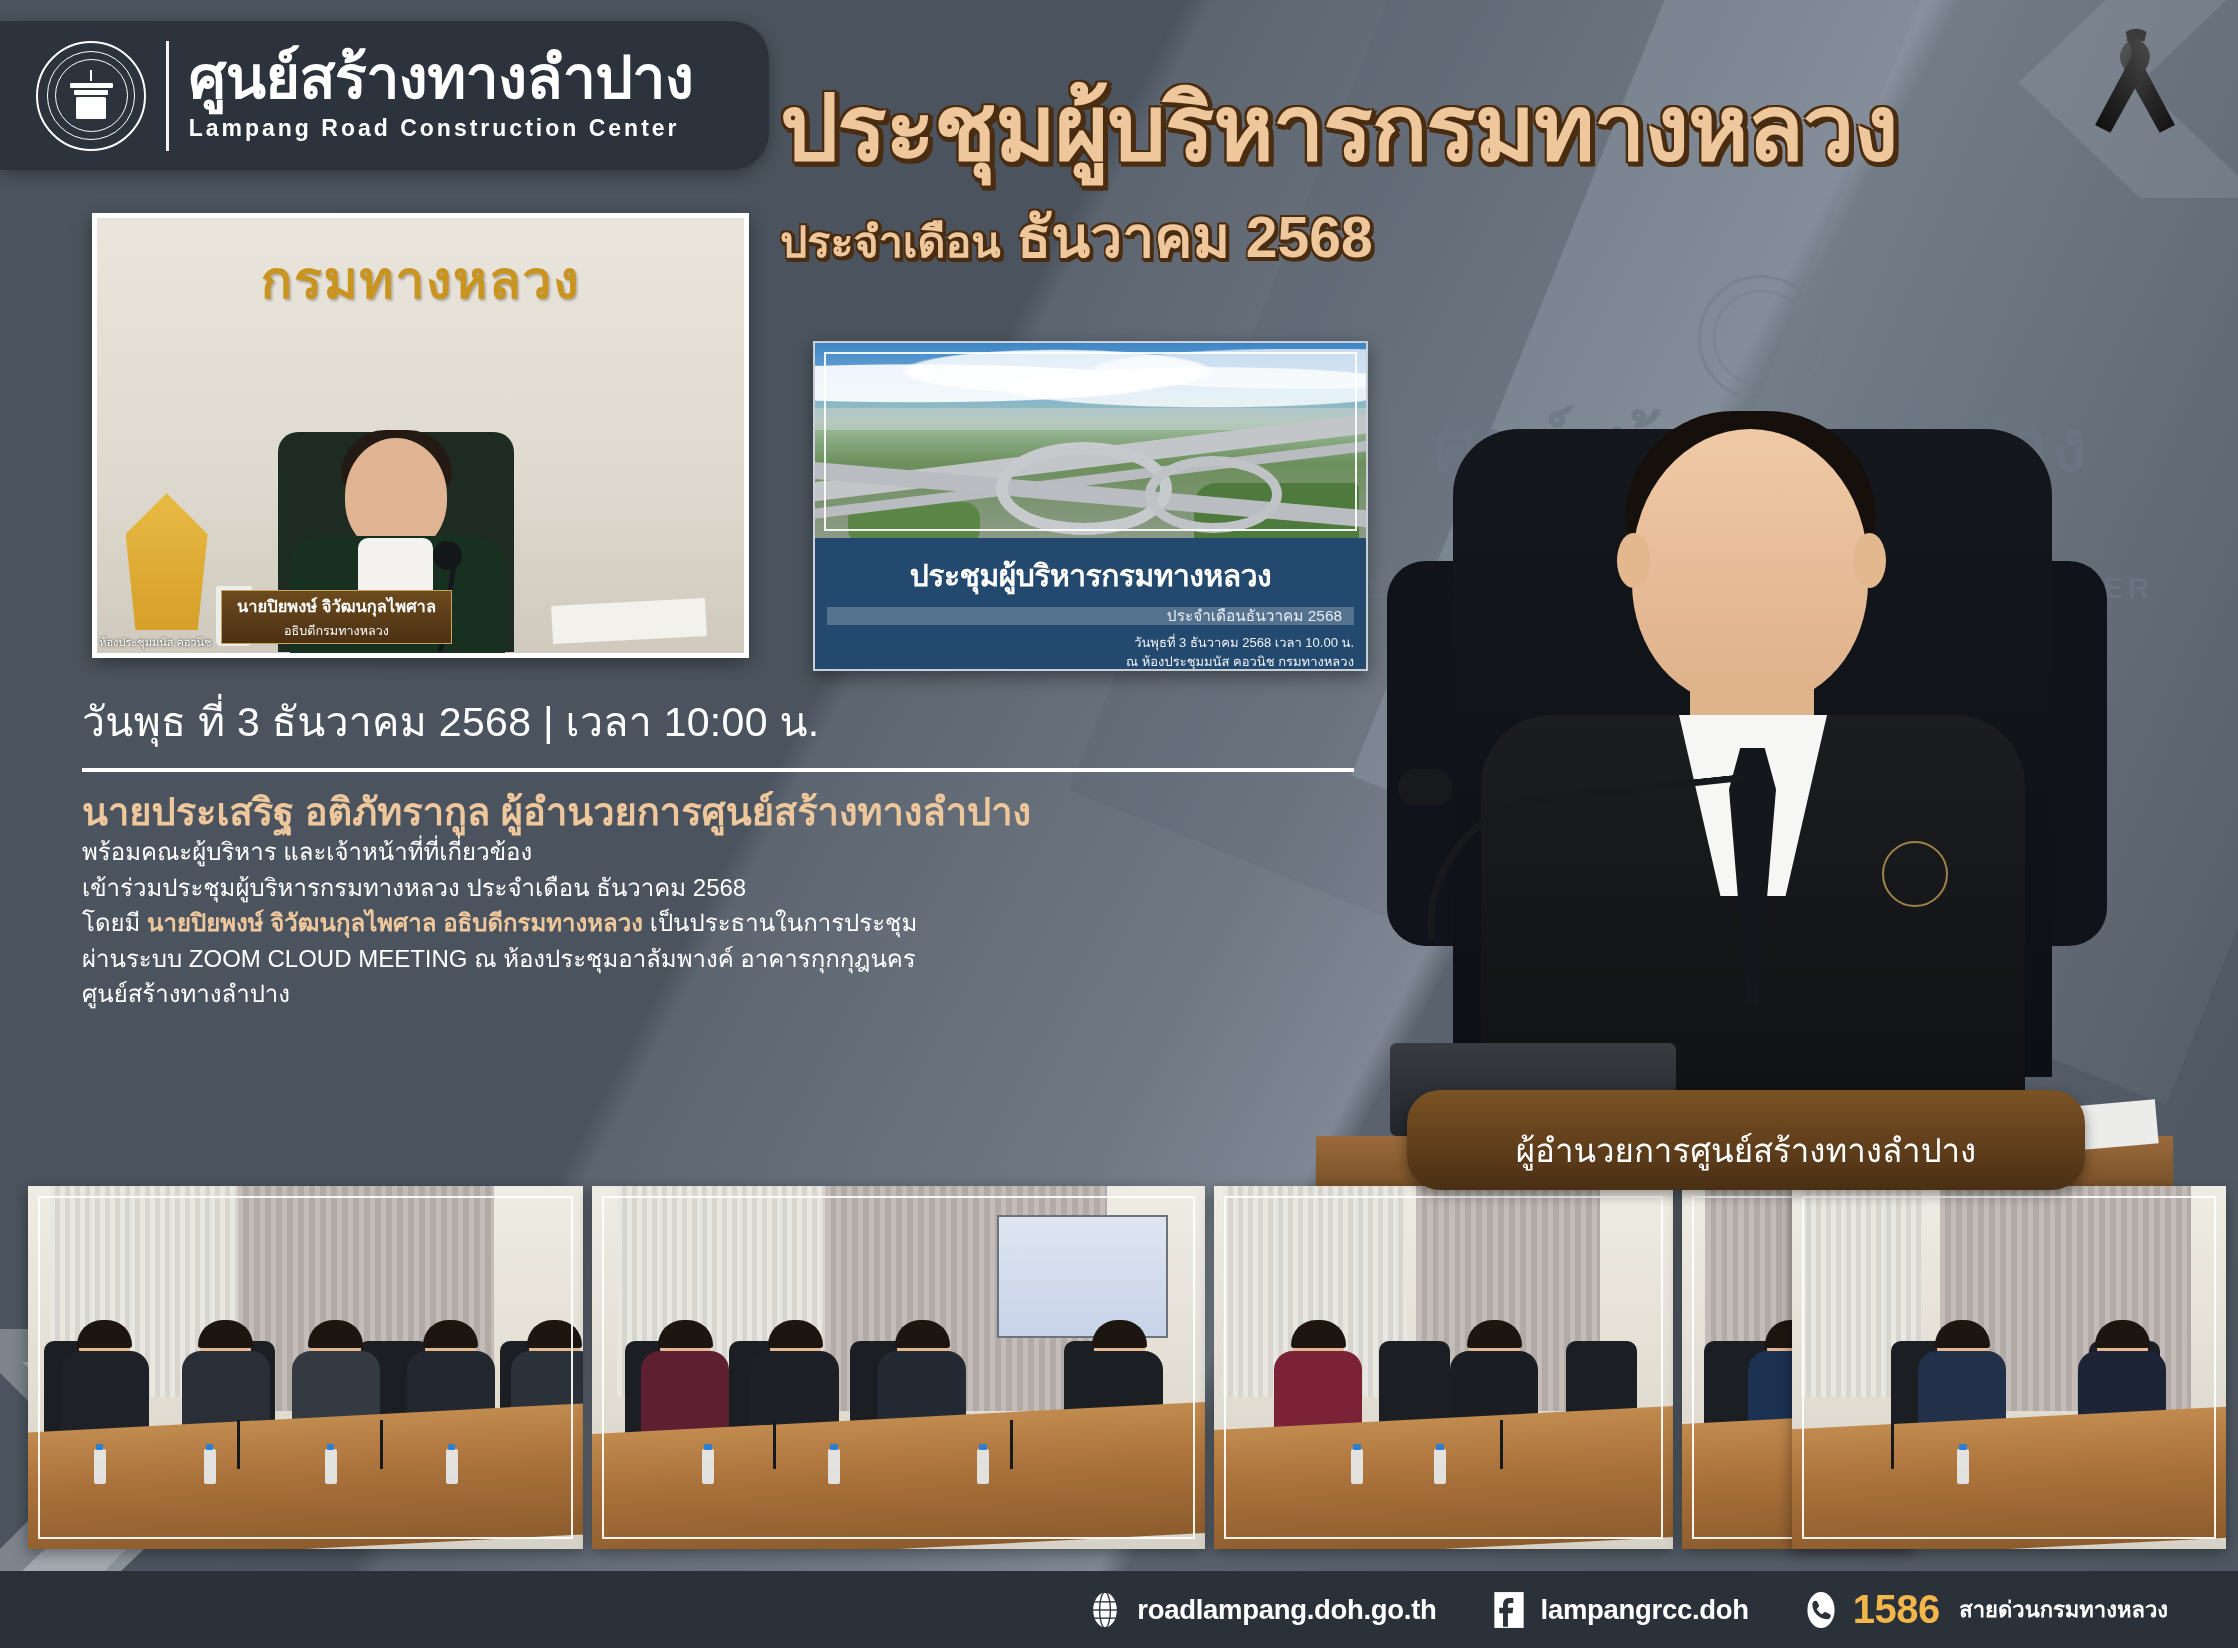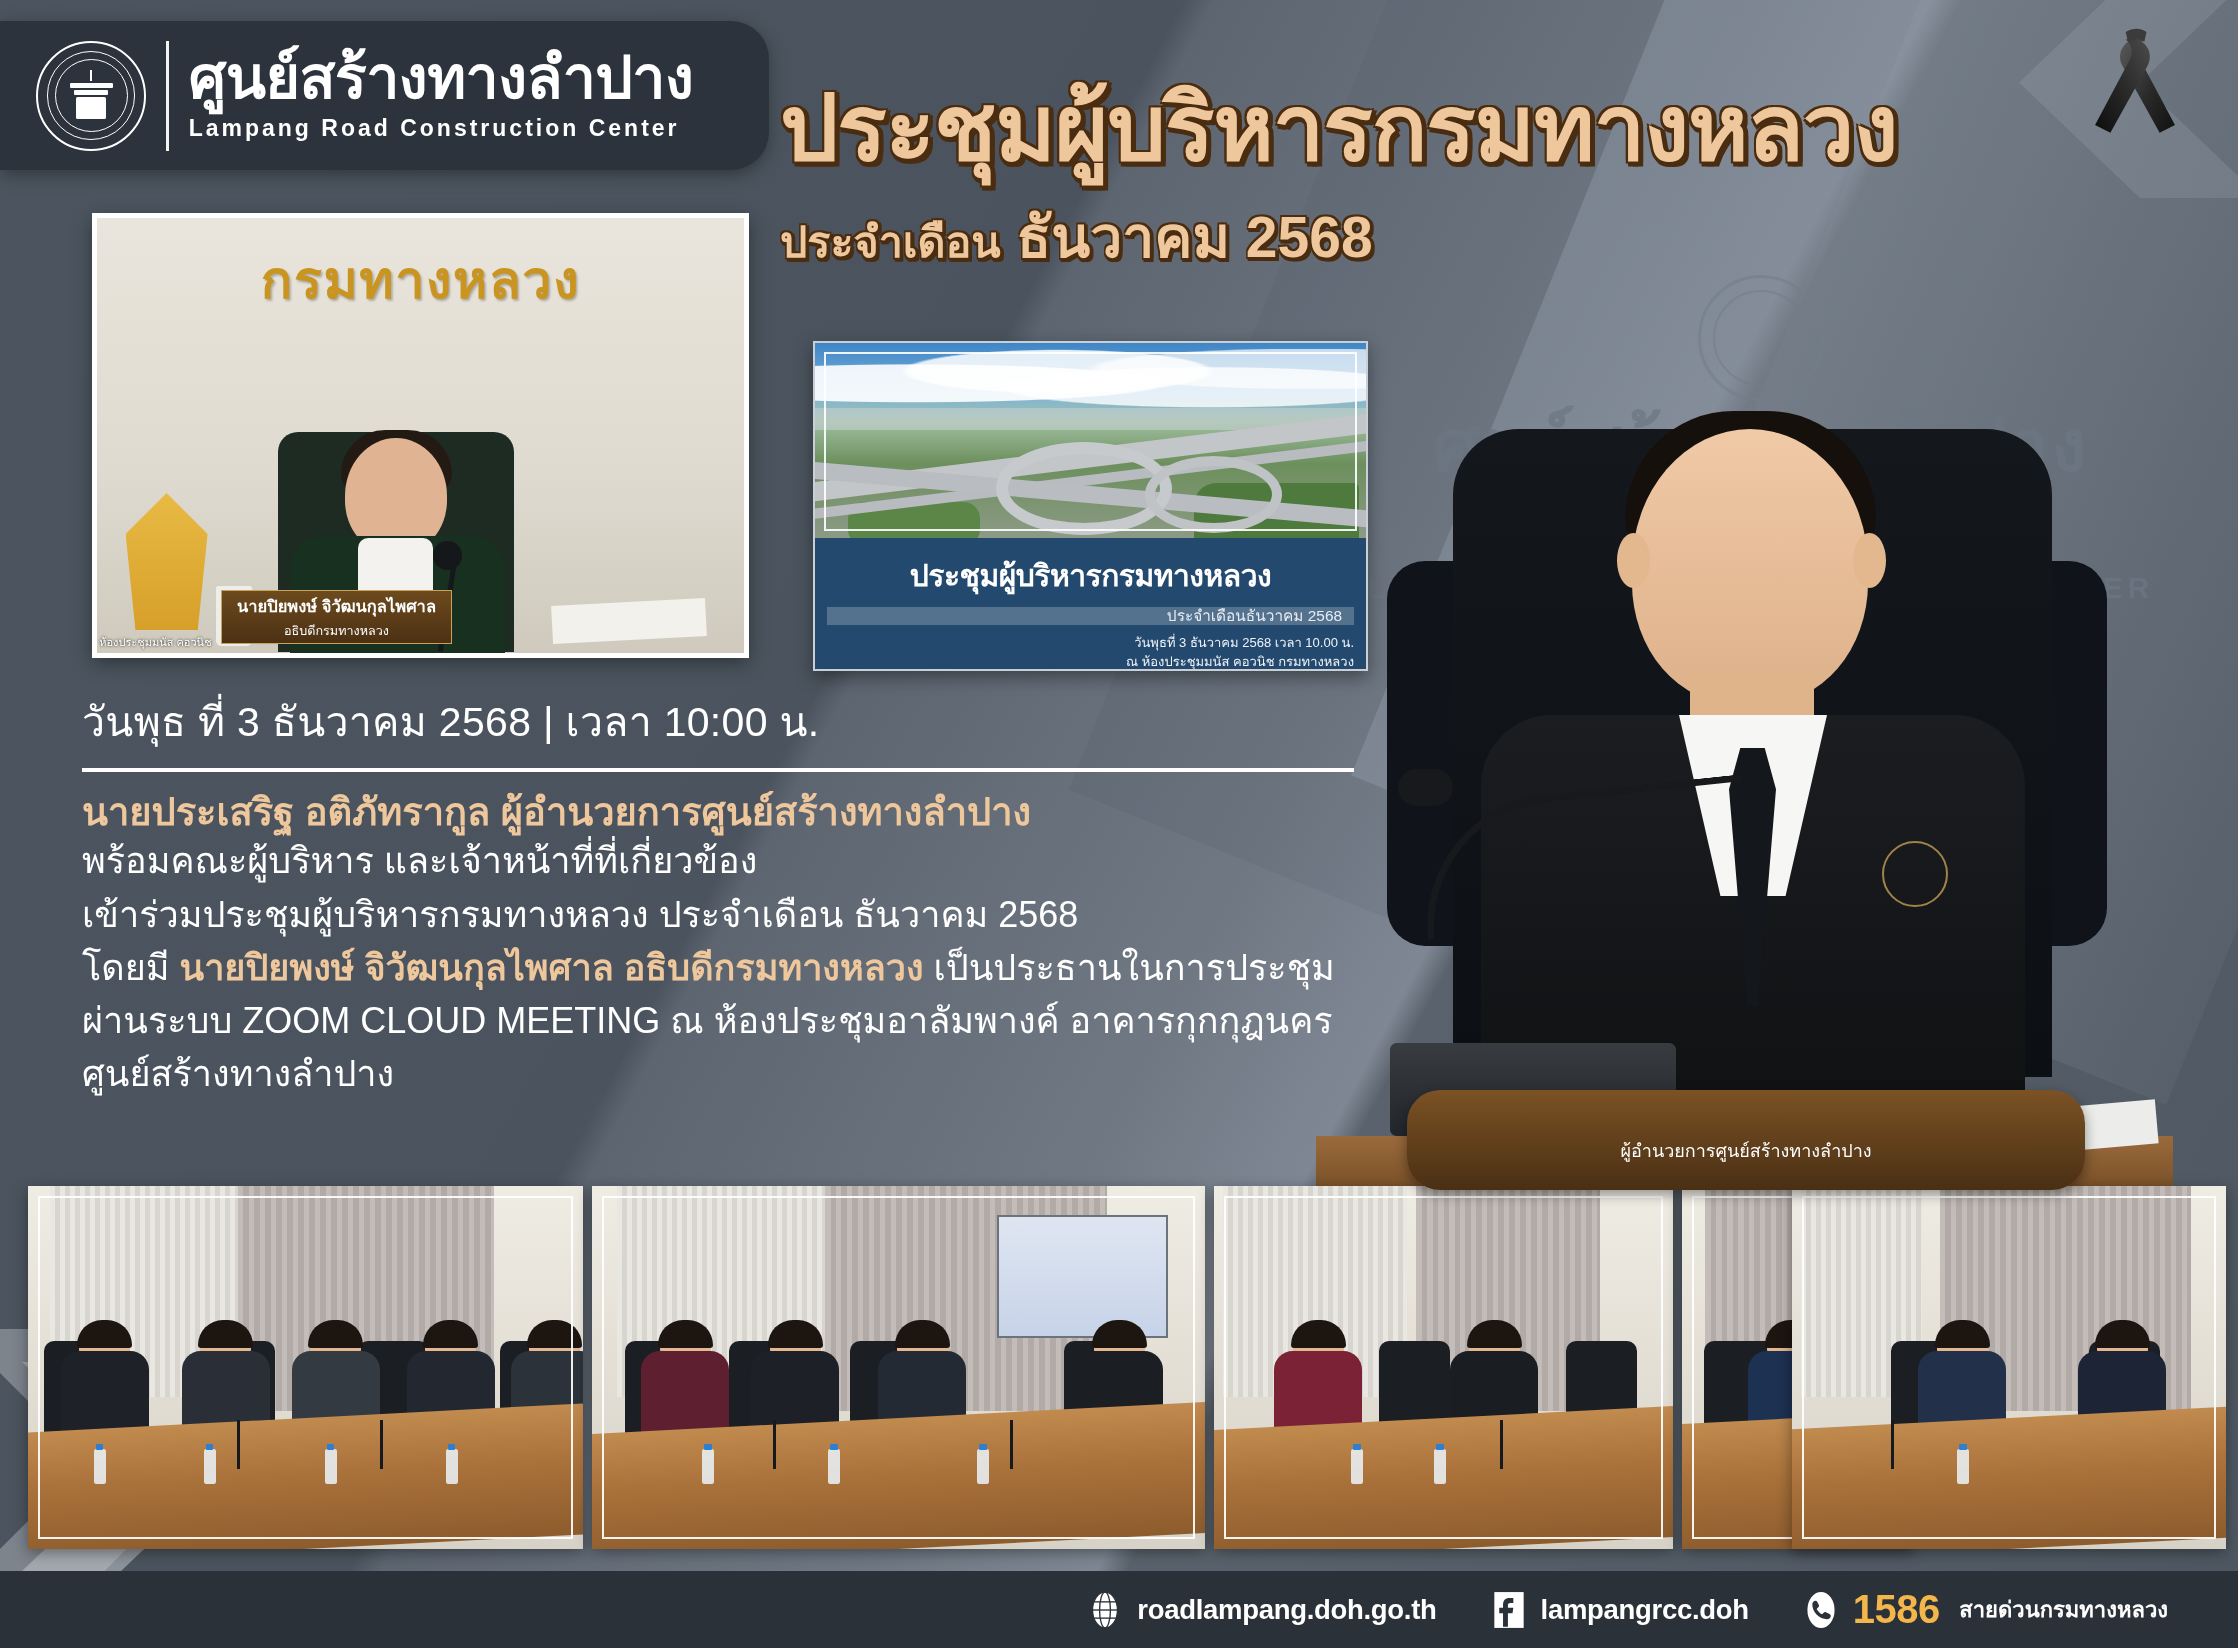--- a/index.html
+++ b/index.html
@@ -214,28 +214,28 @@
   
   .name-badge {
     position:absolute; right:154px; top:1090px;
     width:678px; height:100px;
     background:linear-gradient(180deg,#7b5224,#4a2f14);
     border-radius:33px 33px 33px 33px;
     display:flex; flex-direction:column; align-items:center; justify-content:center;
     z-index:9; box-shadow:0 4.4px 13px rgba(0,0,0,.4);
   }
   .nb-1 { color:#fff; font-size:43px; font-weight:bold; line-height:1; letter-spacing:-0.5px; }
-  .nb-2 { color:#fff; font-size:18px; margin-top:21px; line-height:1; }
+  .nb-2 { color:#fff; font-size:33px; margin-top:21px; line-height:1; }
 
   
   .body-block { position:absolute; left:82px; top:689px; z-index:7; width:1335px; }
   .date-line { color:#fff; font-size:41px; font-weight:normal; letter-spacing:0.3px; }
   .hr-line { width:1272px; height:3.3px; background:#fff; margin:14.3px 0 18.7px 0; }
   .lead-line { color:#eec79c; font-size:38px; font-weight:bold; line-height:1.16; }
-  .body-line { color:#fff; font-size:36px; line-height:1.48; }
+  .body-line { color:#fff; font-size:24px; line-height:1.48; }
   .body-line .hi { color:#eec79c; font-weight:bold; }
 
   
   .strip { position:absolute; left:0; bottom:77px; width:100%; height:385px; z-index:6; }
   .ph {
     position:absolute; top:0; height:363px; overflow:hidden;
     box-shadow:0 4.4px 14.3px rgba(0,0,0,.4);
   }
   .ph::after { content:""; position:absolute; inset:10px; border:2.2px solid rgba(255,255,255,.92); pointer-events:none; }
   .ph1 { left:27.5px;   width:555px; }

